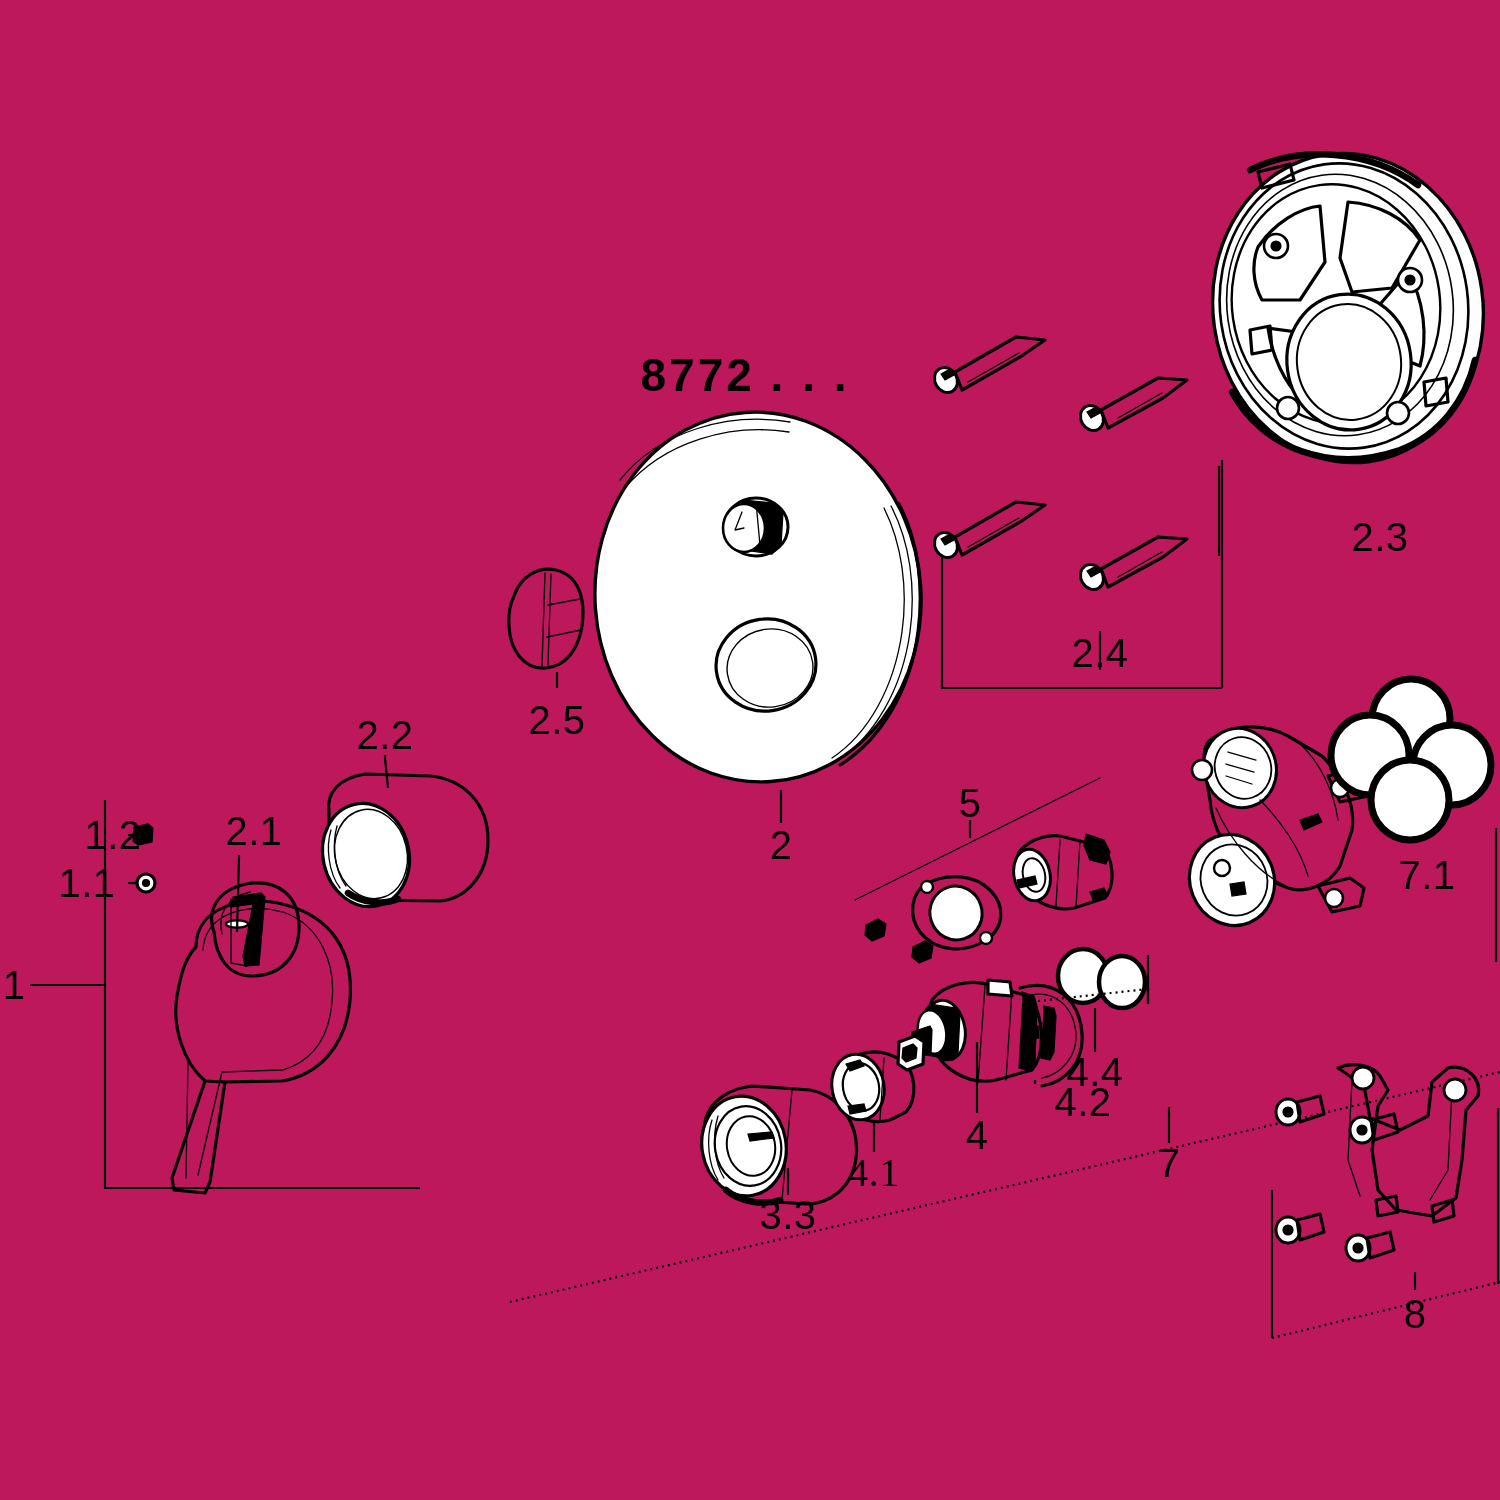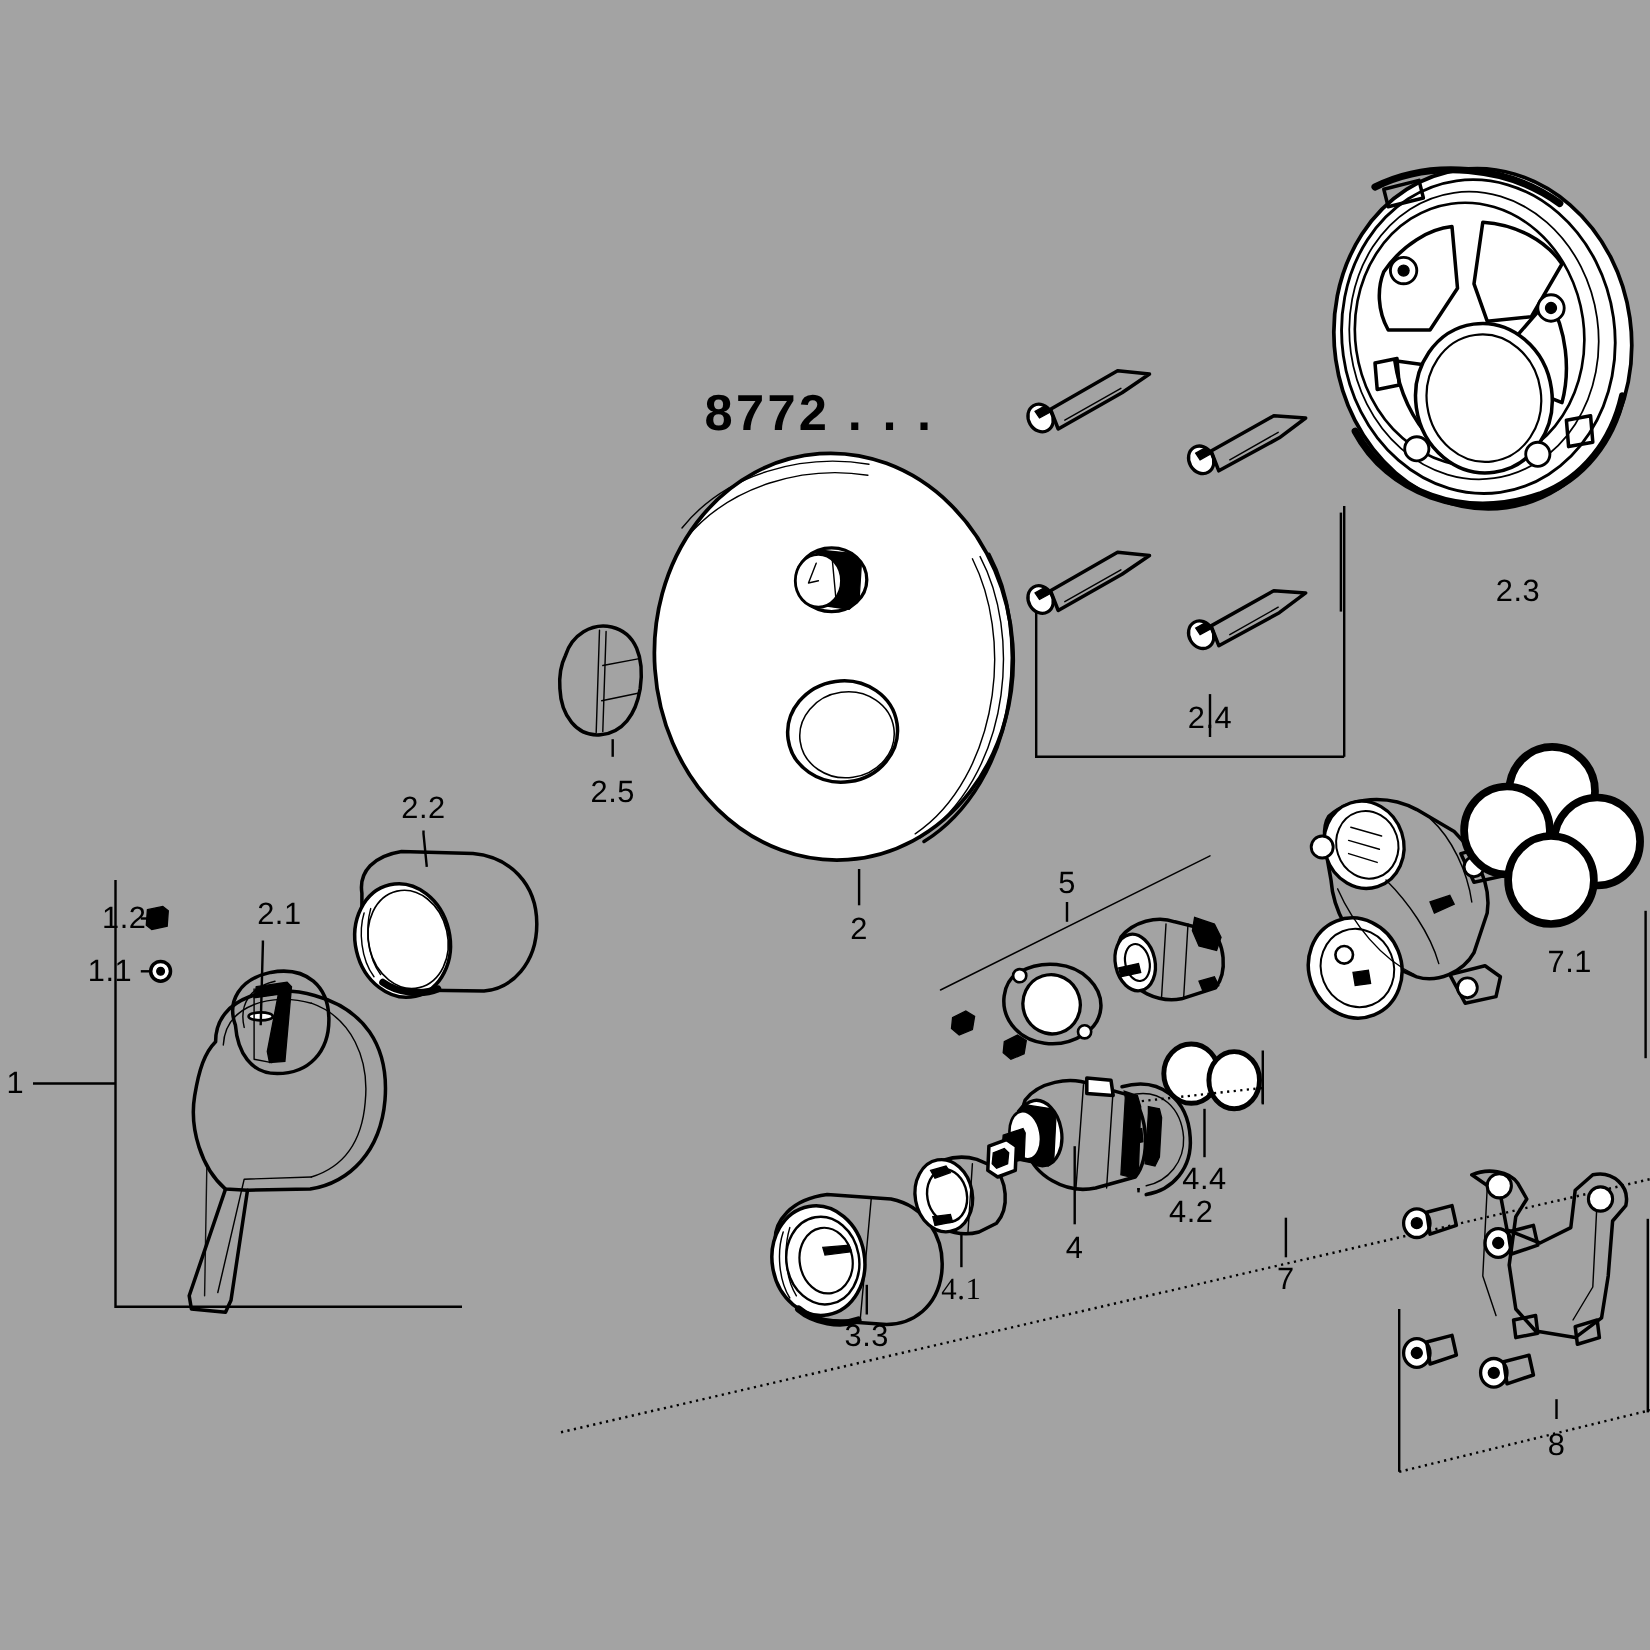--- a/index.html
+++ b/index.html
@@ -4,36 +4,36 @@
 <style>
   html, body {
     margin: 0;
     padding: 0;
     background: #ffffff;
   }
   #sheet {
     position: relative;
     width: 1500px;
     height: 1500px;
-    background: #a3a3a3;
+    background: #be185d;
     overflow: hidden;
     font-family: "Liberation Sans", sans-serif;
   }
   #artwork {
     position: absolute;
     left: 0;
     top: 0;
     width: 1500px;
     height: 1500px;
   }
   .lbl {
     position: absolute;
     color: #000000;
     font-family: "Liberation Sans", sans-serif;
-    font-size: 28px;
+    font-size: 40px;
     line-height: 1;
     white-space: nowrap;
     letter-spacing: 0.5px;
     transform: translate(-50%, -50%);
     user-select: none;
   }
   .lbl.title {
     font-size: 46px;
     font-weight: bold;
     letter-spacing: 3px;
@@ -474,21 +474,21 @@
         <circle cx="1358" cy="1248" r="5" class="blk"></circle>
         <path class="s" d="M1367 1238 L 1390 1232 L 1394 1250 L 1370 1258 Z"></path>
       </g>
     </g>
 
   </svg>
 
   <div class="lbl title" style="left:745px; top:375px;">8772 . . .</div>
 
   <div class="lbl" style="left:14px;   top:985px;">1</div>
-  <div class="lbl" style="left:100px;  top:883px;">1.1</div>
+  <div class="lbl" style="left:87px;  top:883px;">1.1</div>
   <div class="lbl" style="left:113px;  top:835px;text-align:right;">1.2</div>
   <div class="lbl" style="left:781px;  top:845px;">2</div>
   <div class="lbl" style="left:254px;  top:831px;">2.1</div>
   <div class="lbl" style="left:385px;  top:735px;">2.2</div>
   <div class="lbl" style="left:1380px; top:537px;">2.3</div>
   <div class="lbl" style="left:1100px; top:653px;">2.4</div>
   <div class="lbl" style="left:557px;  top:720px;">2.5</div>
   <div class="lbl" style="left:977px;  top:1135px;">4</div>
   <div class="lbl" style="left:874px;  top:1173px;font-family:Liberation Serif, serif;">4.1</div>
   <div class="lbl" style="left:1035px; top:1102px;margin-left:48px;">4.2</div>

